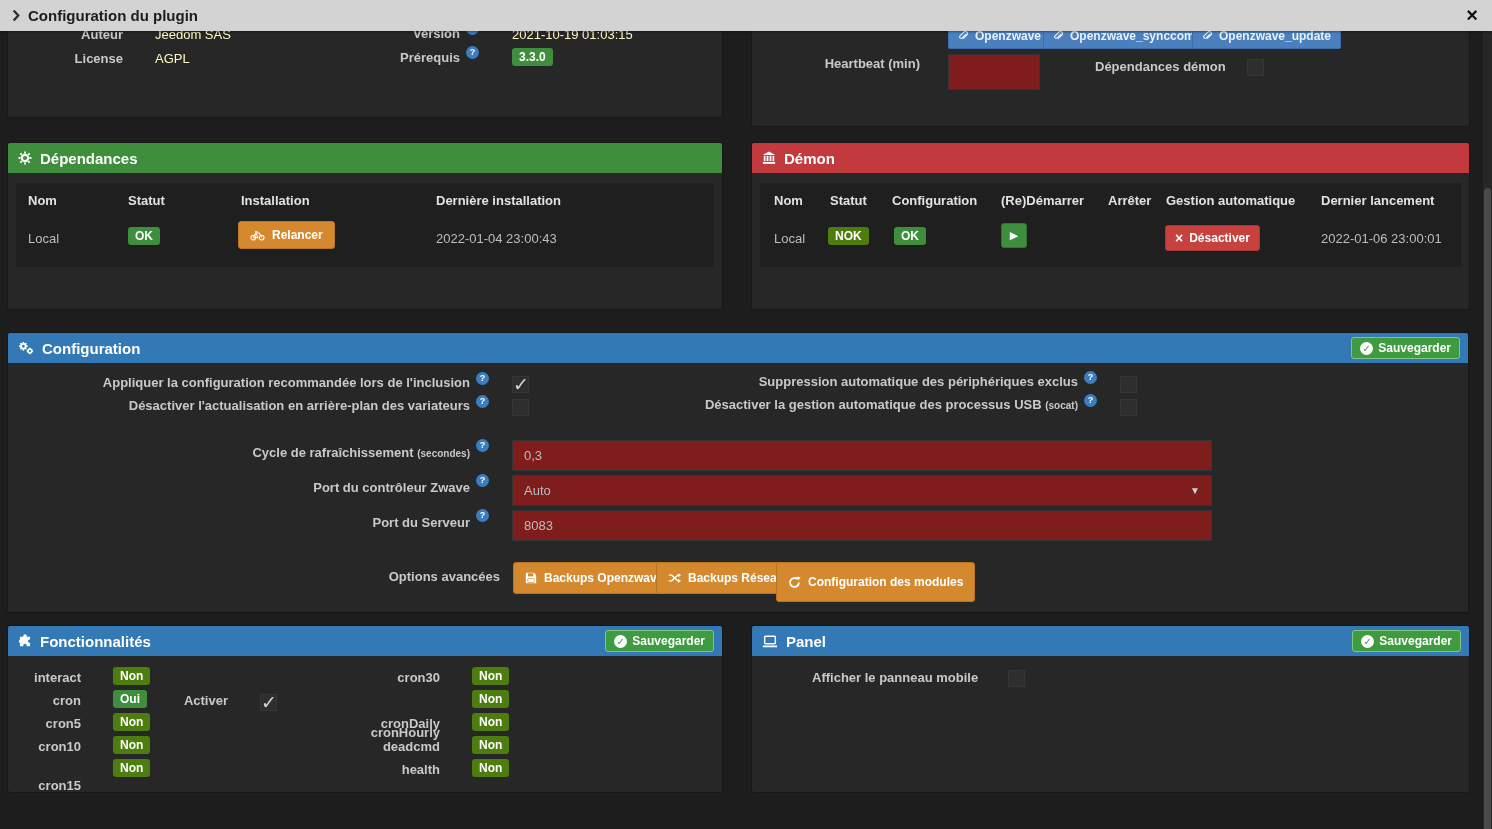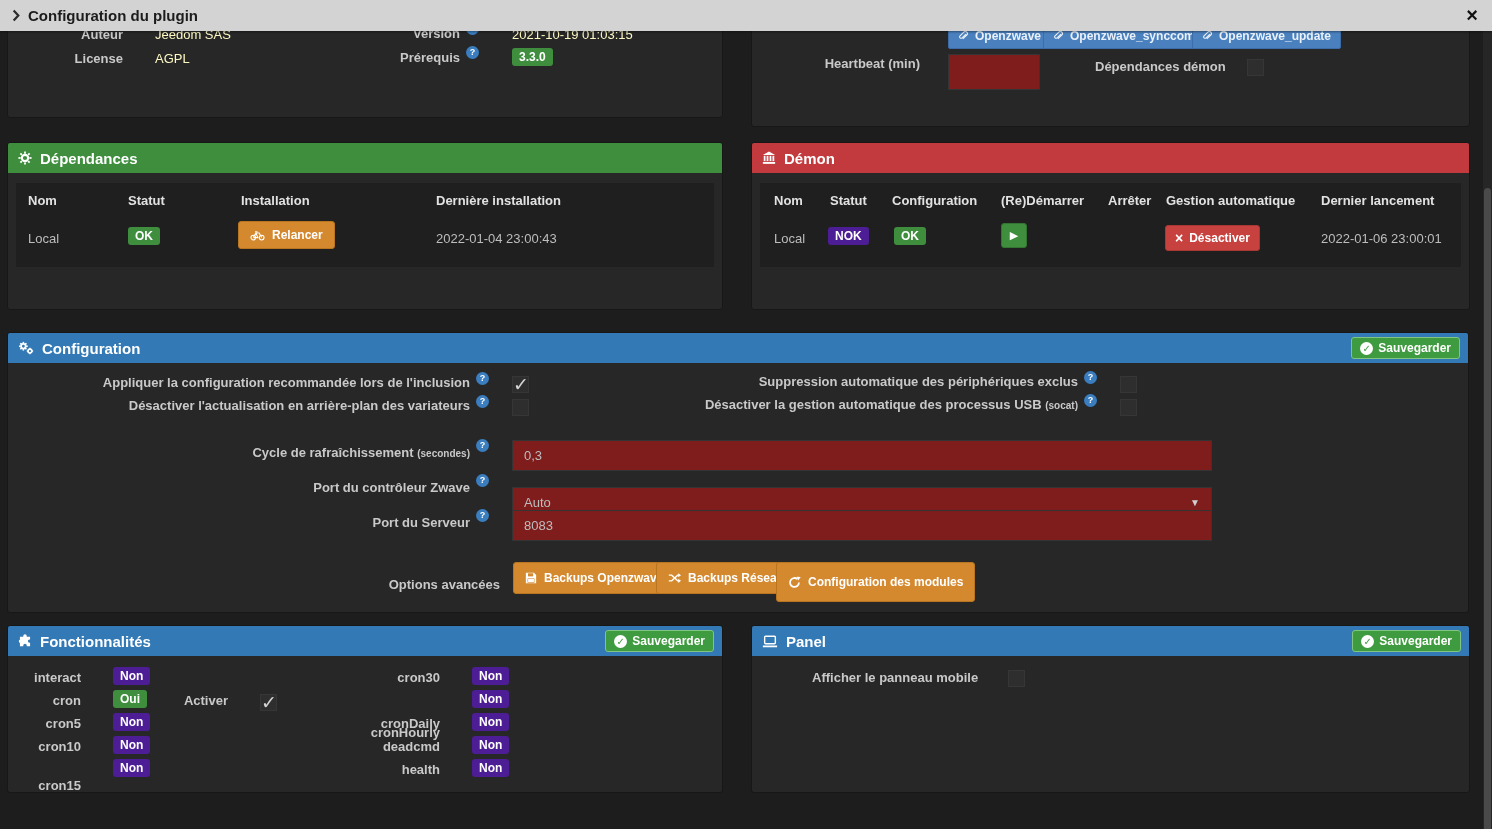--- a/index.html
+++ b/index.html
@@ -55,21 +55,21 @@
     display:inline-block;width:13px;height:13px;border-radius:50%;background:#3a7ec0;
     color:#fff;font-size:9px;font-weight:bold;text-align:center;line-height:13px;
     position:absolute;
   }
   
   .badge{
     position:absolute;min-width:22px;text-align:center;padding:2px 7px;border-radius:3px;
     font-size:12px;font-weight:bold;color:#fff;box-sizing:border-box;
   }
   .badge.green{background:#3e8e3e;}
-  .badge.red{background:#4c1d95;}
+  .badge.red{background:#4d7c0f;}
   .btn-blue{
     position:absolute;height:26px;box-sizing:border-box;background:#4b80be;border:1px solid #3a6da9;
     border-radius:2px;color:#e9f1fa;font-weight:bold;font-size:12px;display:inline-flex;
     align-items:center;gap:6px;padding:0 9px;cursor:pointer;white-space:nowrap;
   }
   .btn-orange{
     position:absolute;height:30px;box-sizing:border-box;background:#d5892e;border:1px solid #b9751f;
     border-radius:3px;color:#fff;font-weight:bold;font-size:12px;display:inline-flex;
     align-items:center;gap:7px;padding:0 11px;cursor:pointer;white-space:nowrap;
   }
@@ -291,32 +291,32 @@
     <span>Cycle de rafraîchissement</span>
     <span class="sub">(secondes)</span>
   </div>
   <span class="qmark" style="left:468px;top:106px;">?</span>
   <div class="input" style="left:504px;top:107px;width:700px;height:31px;">
     <span>0,3</span>
   </div>
 
   <div class="lbl r" style="left:60px;width:402px;top:147px;">Port du contrôleur Zwave</div>
   <span class="qmark" style="left:468px;top:141px;">?</span>
-  <div class="input" style="left:504px;top:154px;width:700px;height:31px;gap:9px;">
+  <div class="input" style="left:504px;top:142px;width:700px;height:31px;gap:9px;">
     <span>Auto</span>
     <span class="caret">▼</span>
   </div>
 
   <div class="lbl r" style="left:60px;width:402px;top:182px;">Port du Serveur</div>
   <span class="qmark" style="left:468px;top:176px;">?</span>
   <div class="input" style="left:504px;top:177px;width:700px;height:31px;">
     <span>8083</span>
   </div>
 
-  <div class="lbl r" style="left:60px;width:432px;top:244px;">Options avancées</div>
+  <div class="lbl r" style="left:60px;width:432px;top:236px;">Options avancées</div>
   <div class="btn-orange" style="left:505px;top:229px;height:32px;">
     <span>
       <svg viewBox="0 0 14 14" width="12" height="12">
           <path fill="#fff" d="M1 1 h9.5 L13 3.5 V13 H1 Z"></path>
           <rect x="3.5" y="1.5" width="6" height="3.6" fill="#d5892e"></rect>
           <rect x="3" y="7.5" width="8" height="5" fill="#d5892e"></rect>
           <rect x="3.6" y="8.2" width="6.8" height="3.6" fill="#fff"></rect>
         </svg>
     </span>
     <span>Backups Openzwave</span>

